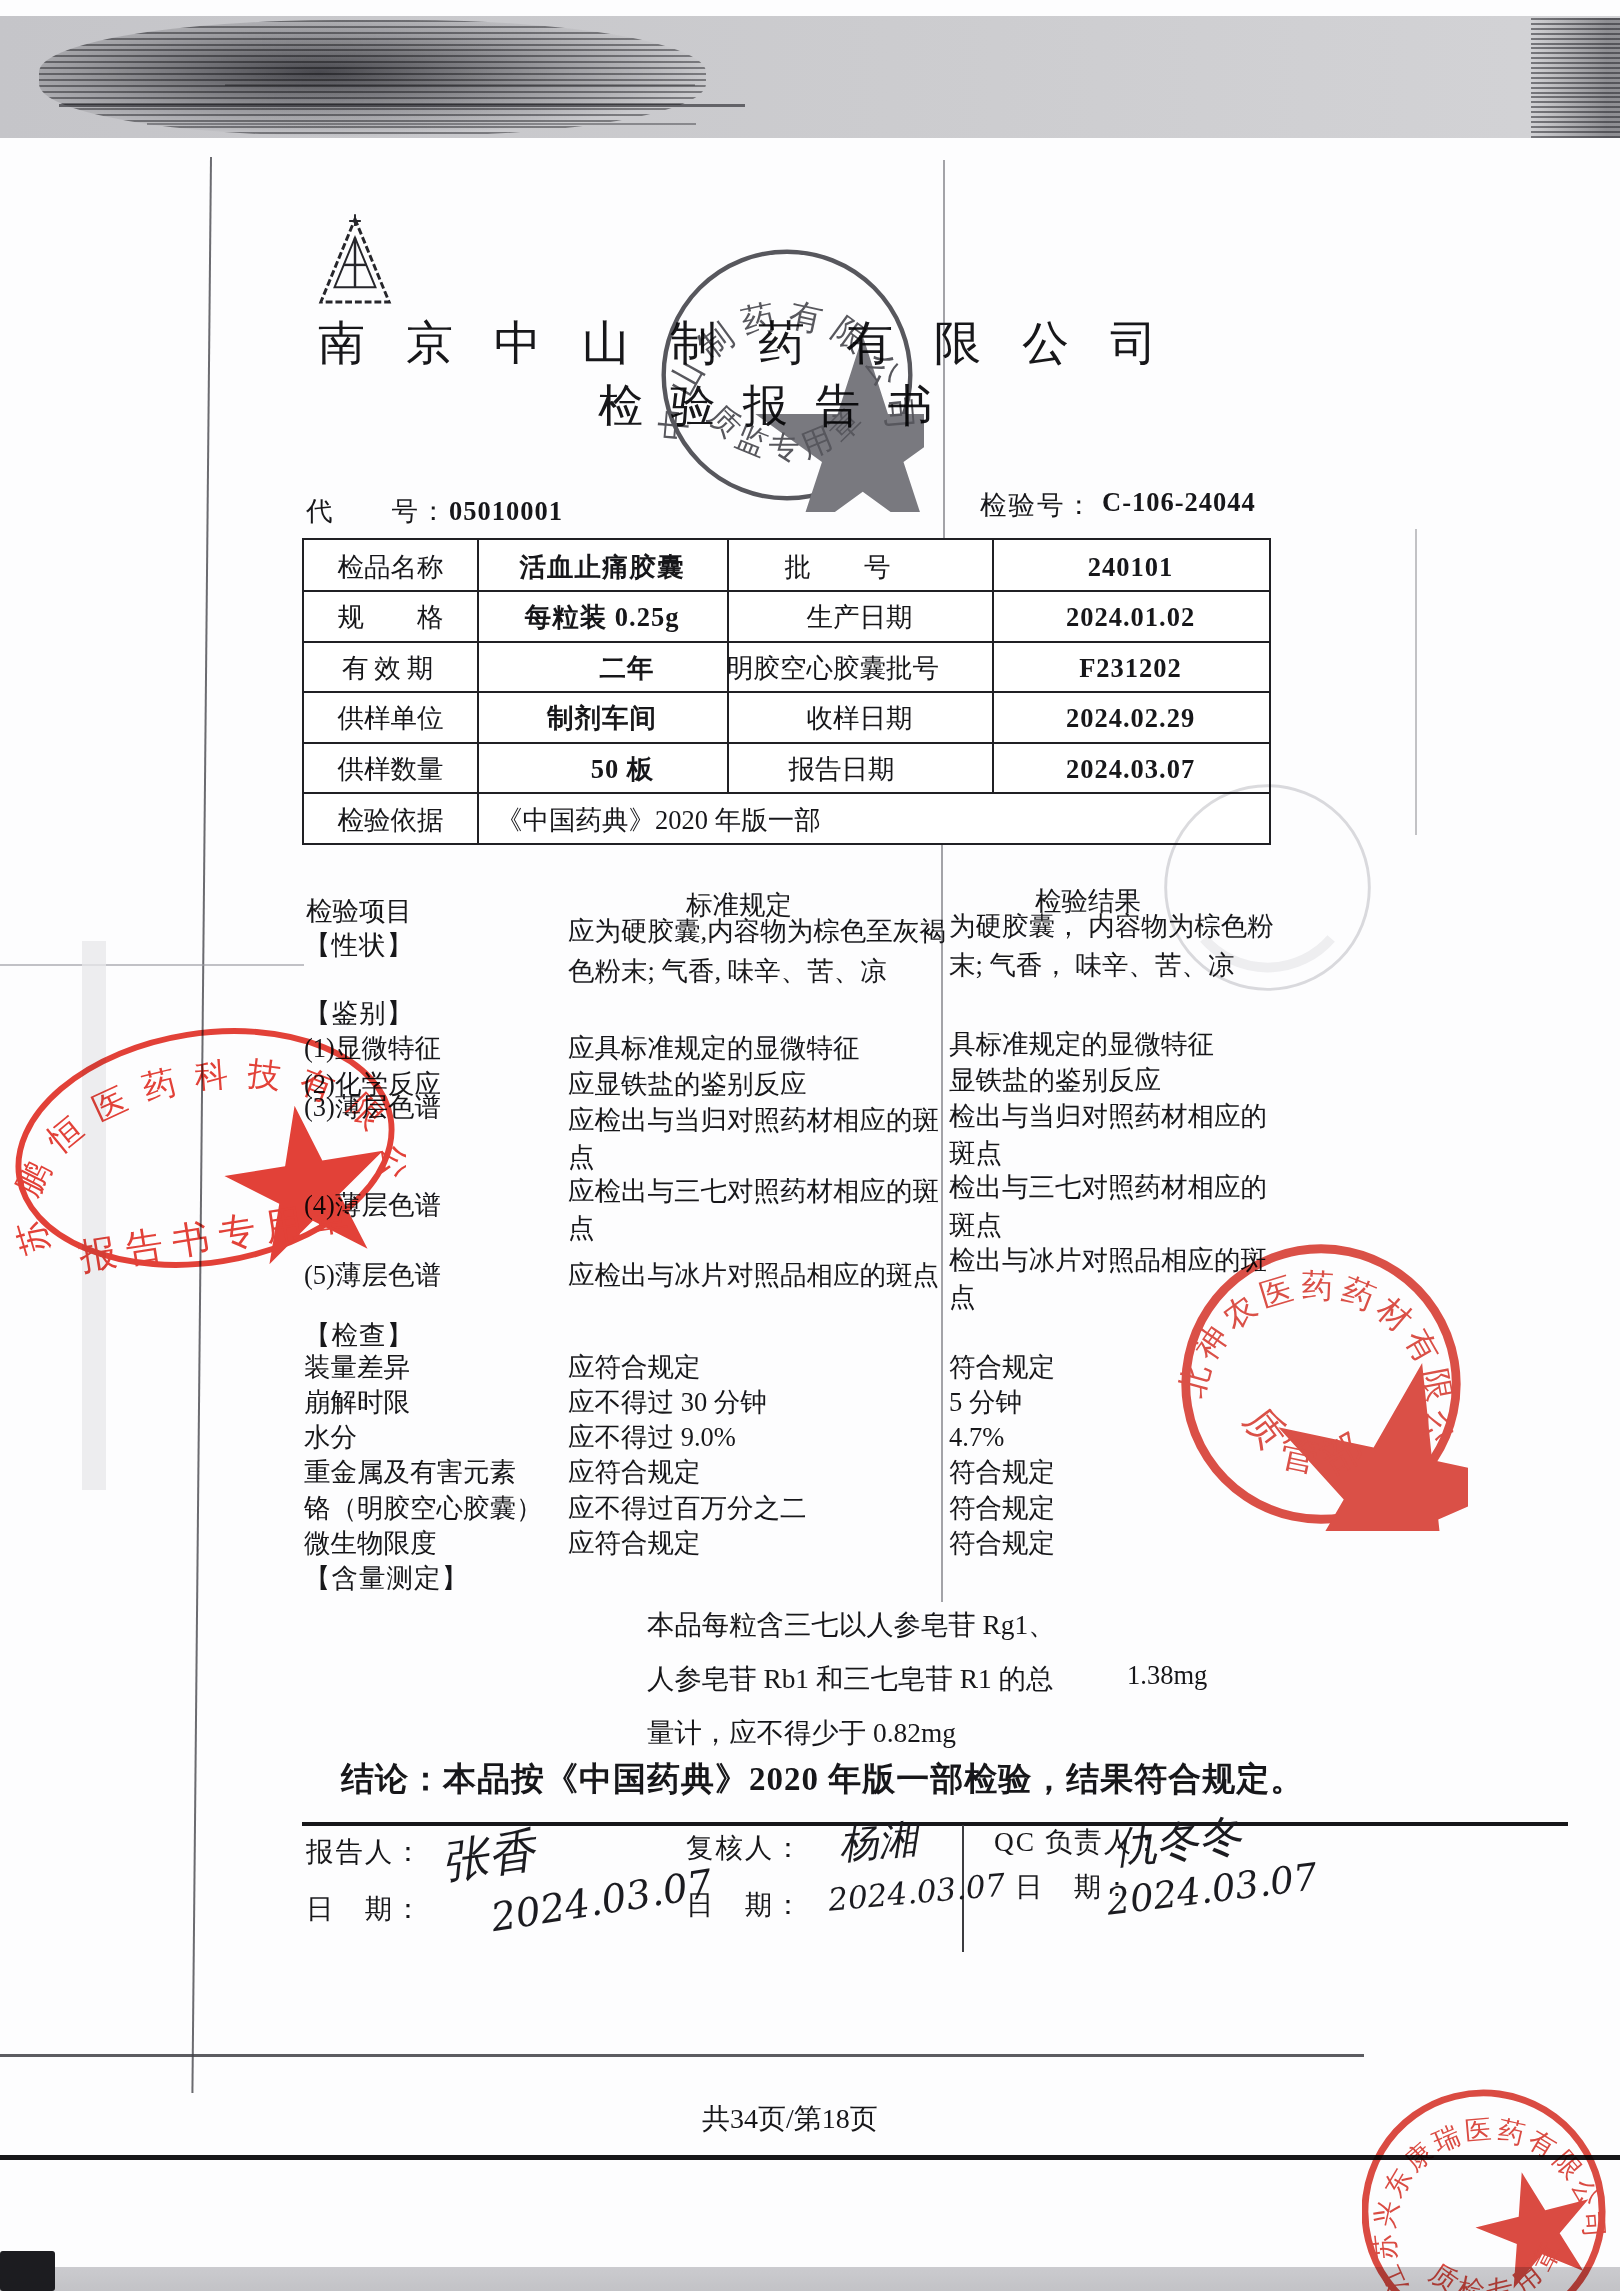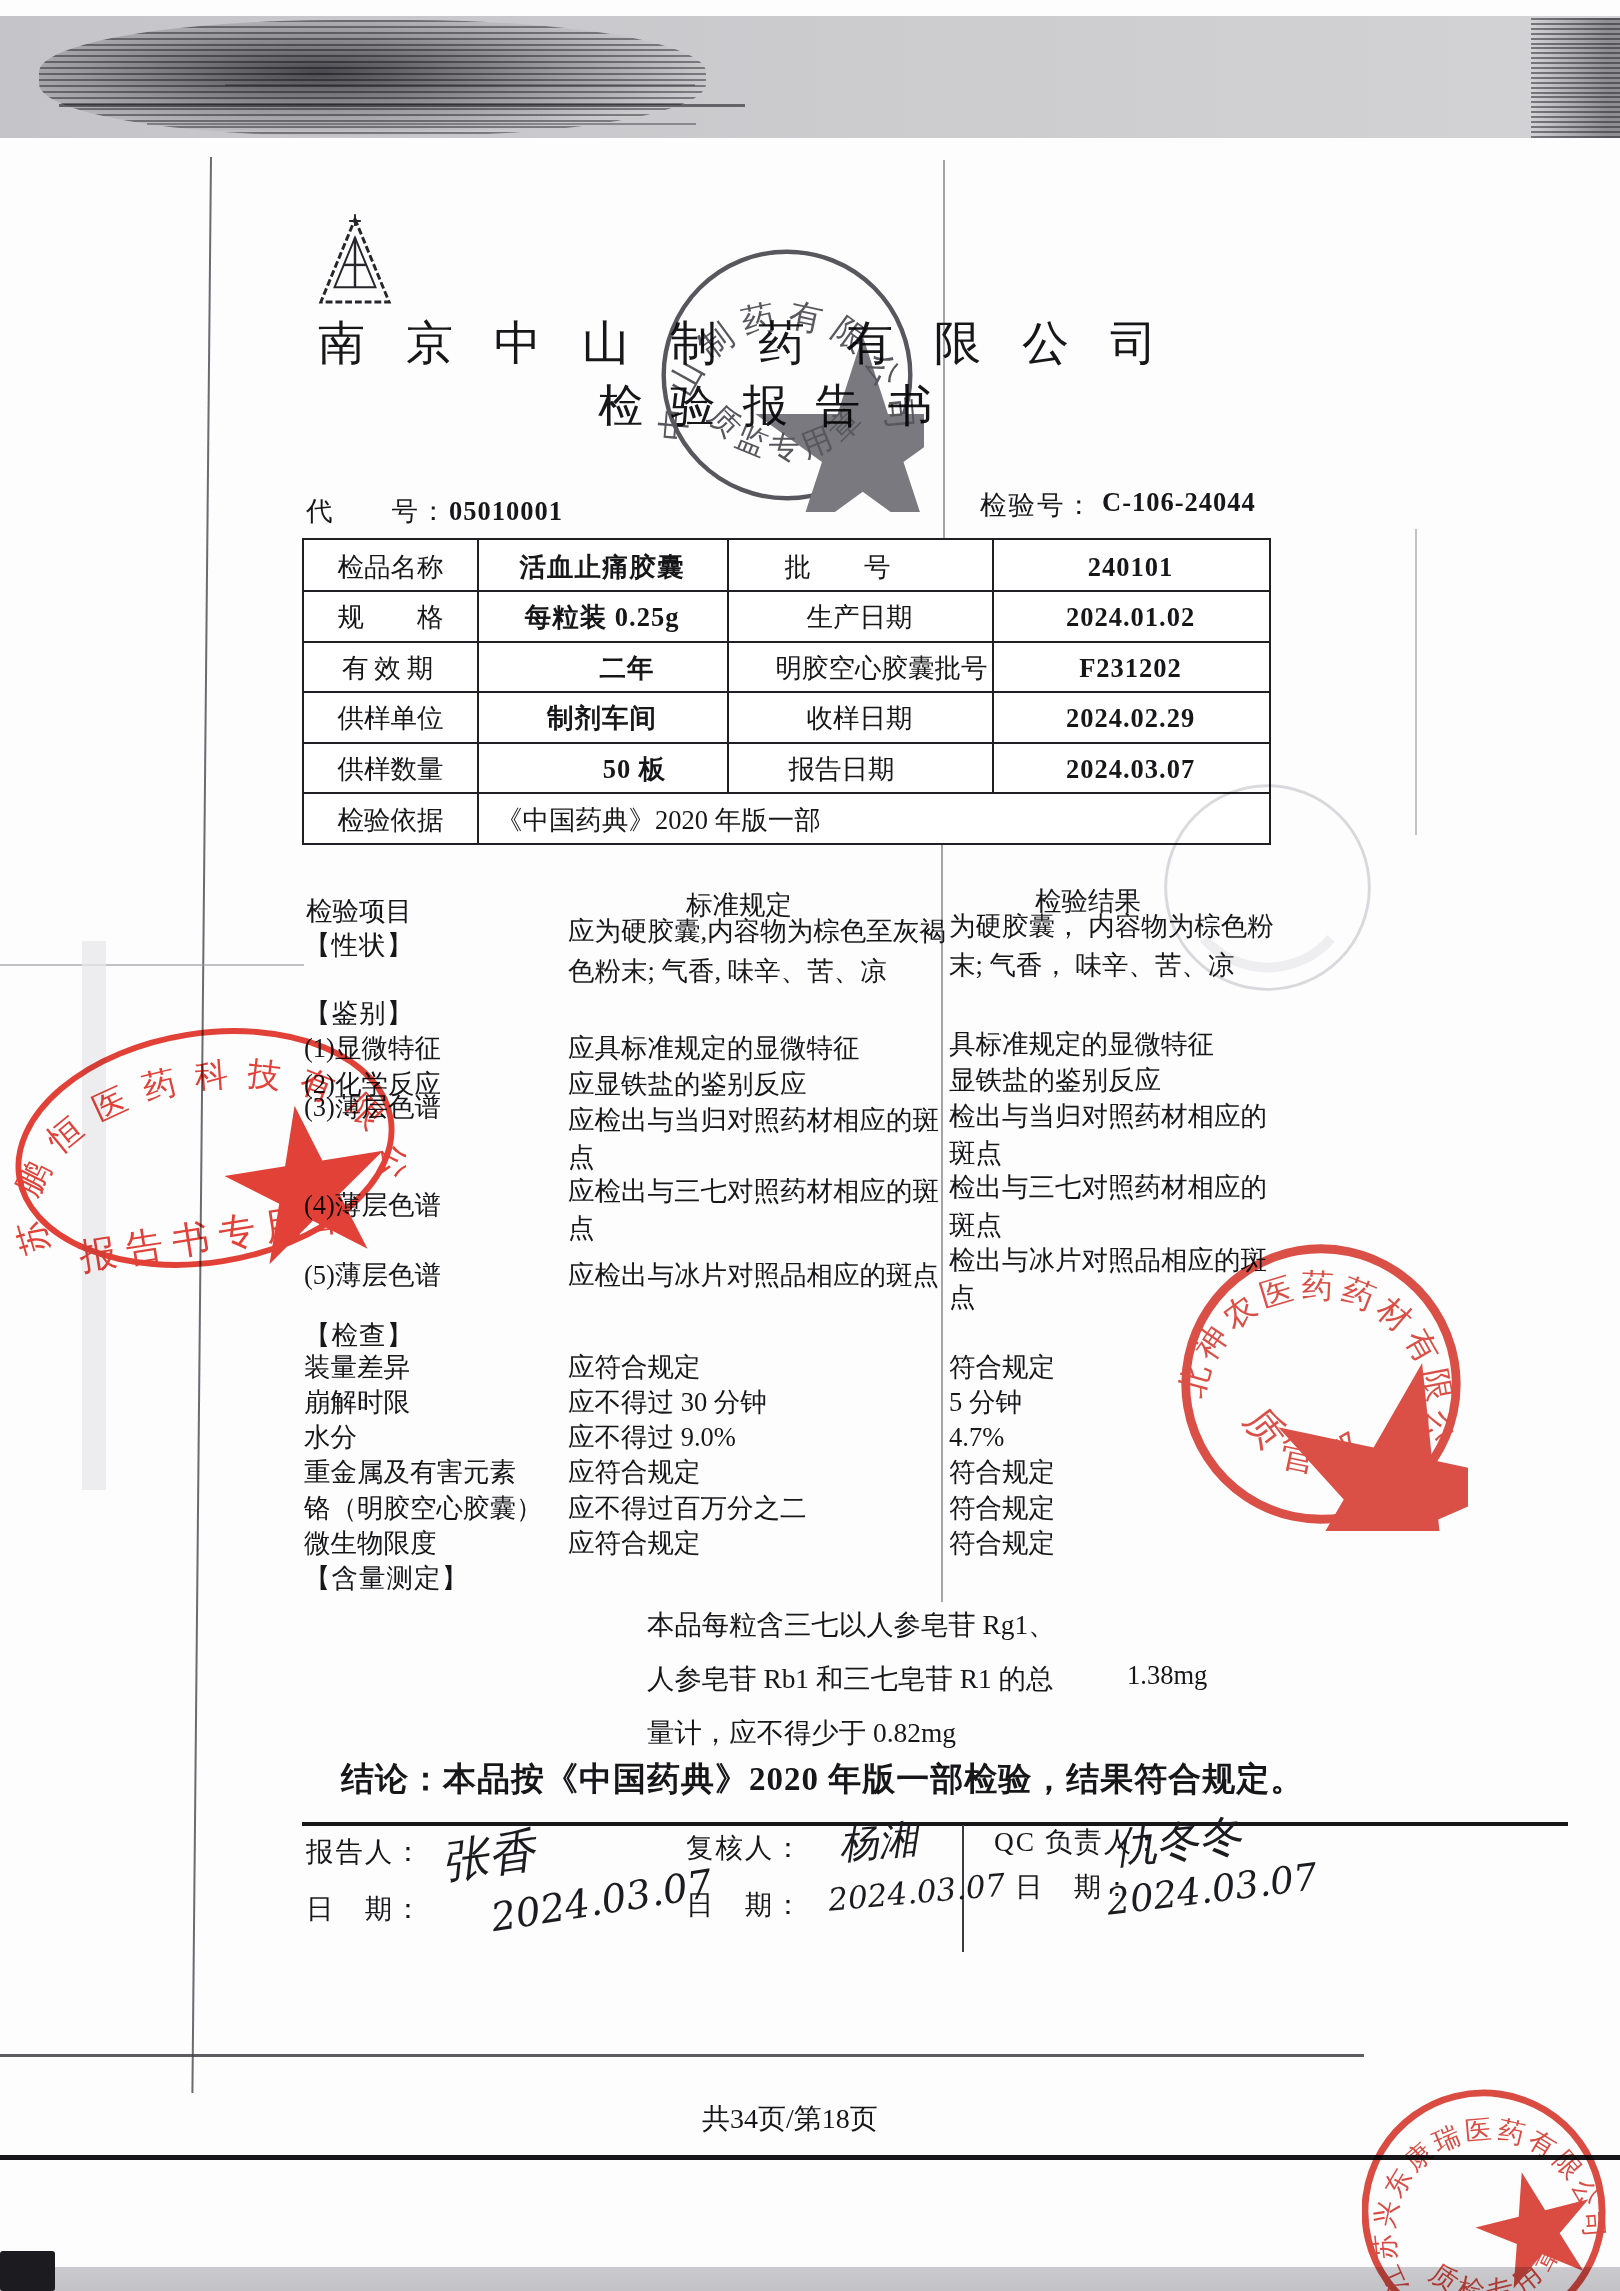--- a/index.html
+++ b/index.html
@@ -91,30 +91,30 @@
     <div class="abs t27" style="left:423px;top:11.8px;width:221px;text-align:center;">批　　号</div>
     <div class="abs t27 val" style="left:688px;top:11.8px;width:277px;text-align:center;">240101</div>
 
     <div class="abs t27" style="left:0;top:62px;width:173px;text-align:center;">规　　格</div>
     <div class="abs t27 val" style="left:173px;top:62px;width:250px;text-align:center;">每粒装 0.25g</div>
     <div class="abs t27" style="left:423px;top:62px;width:265px;text-align:center;">生产日期</div>
     <div class="abs t27 val" style="left:688px;top:62px;width:277px;text-align:center;">2024.01.02</div>
 
     <div class="abs t27" style="left:0;top:113px;width:173px;text-align:center;letter-spacing:5.9px;">有效期</div>
     <div class="abs t27 val" style="left:173px;top:113px;width:300px;text-align:center;">二年</div>
-    <div class="abs t27" style="left:423px;top:113px;width:309px;text-align:center;">明胶空心胶囊批号</div>
+    <div class="abs t27" style="left:423px;top:113px;width:309px;">明胶空心胶囊批号</div>
     <div class="abs t27 val" style="left:688px;top:113px;width:277px;text-align:center;">F231202</div>
 
     <div class="abs t27" style="left:0;top:163px;width:173px;text-align:center;">供样单位</div>
     <div class="abs t27 val" style="left:173px;top:163px;width:250px;text-align:center;">制剂车间</div>
     <div class="abs t27" style="left:423px;top:163px;width:265px;text-align:center;">收样日期</div>
     <div class="abs t27 val" style="left:688px;top:163px;width:277px;text-align:center;">2024.02.29</div>
 
     <div class="abs t27" style="left:0;top:214px;width:173px;text-align:center;">供样数量</div>
-    <div class="abs t27 val" style="left:173px;top:214px;width:291px;text-align:center;margin-left:12px;">50 板</div>
+    <div class="abs t27 val" style="left:173px;top:214px;width:291px;text-align:center;">50 板</div>
     <div class="abs t27" style="left:423px;top:214px;width:229px;text-align:center;">报告日期</div>
     <div class="abs t27 val" style="left:688px;top:214px;width:277px;text-align:center;">2024.03.07</div>
 
     <div class="abs t27" style="left:0;top:265px;width:173px;text-align:center;">检验依据</div>
     <div class="abs t27" style="left:192px;top:265px;">《中国药典》2020 年版一部</div>
   </div>
 
   <div class="abs t27" style="left:306px;top:896px;">检验项目</div>
   <div class="abs t27" style="left:686px;top:890px;">标准规定</div>
   <div class="abs t27" style="left:1035px;top:886px;">检验结果</div>

